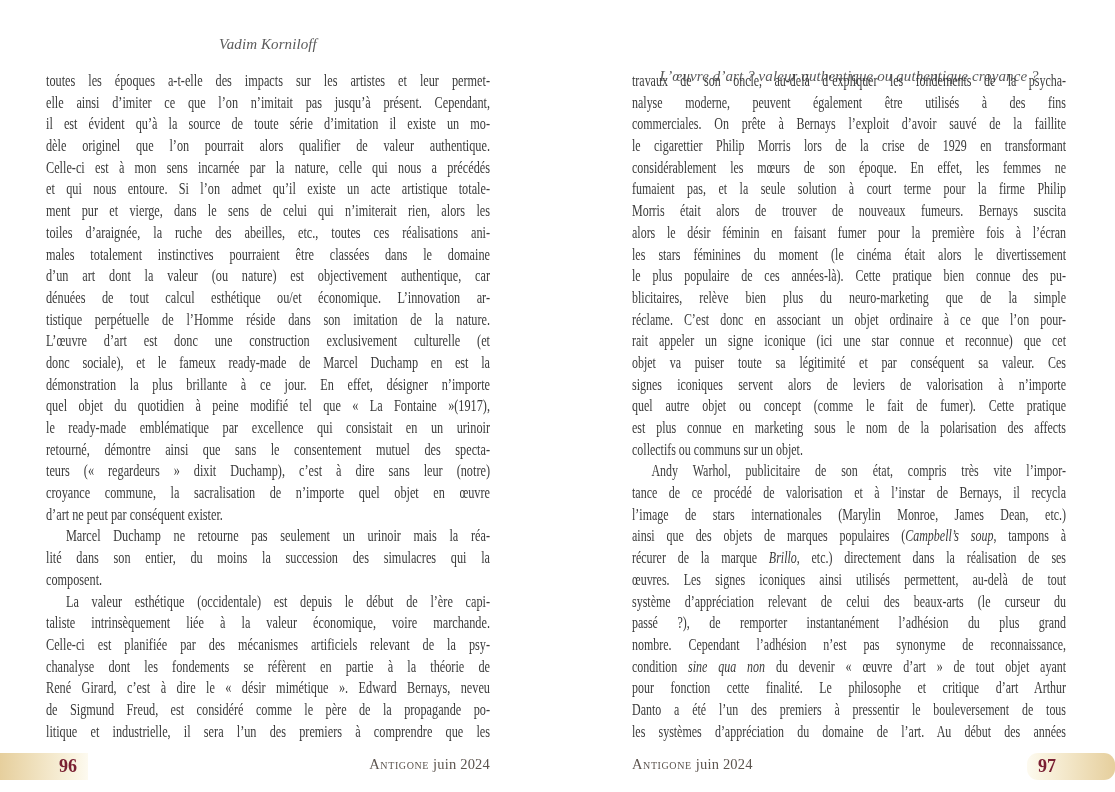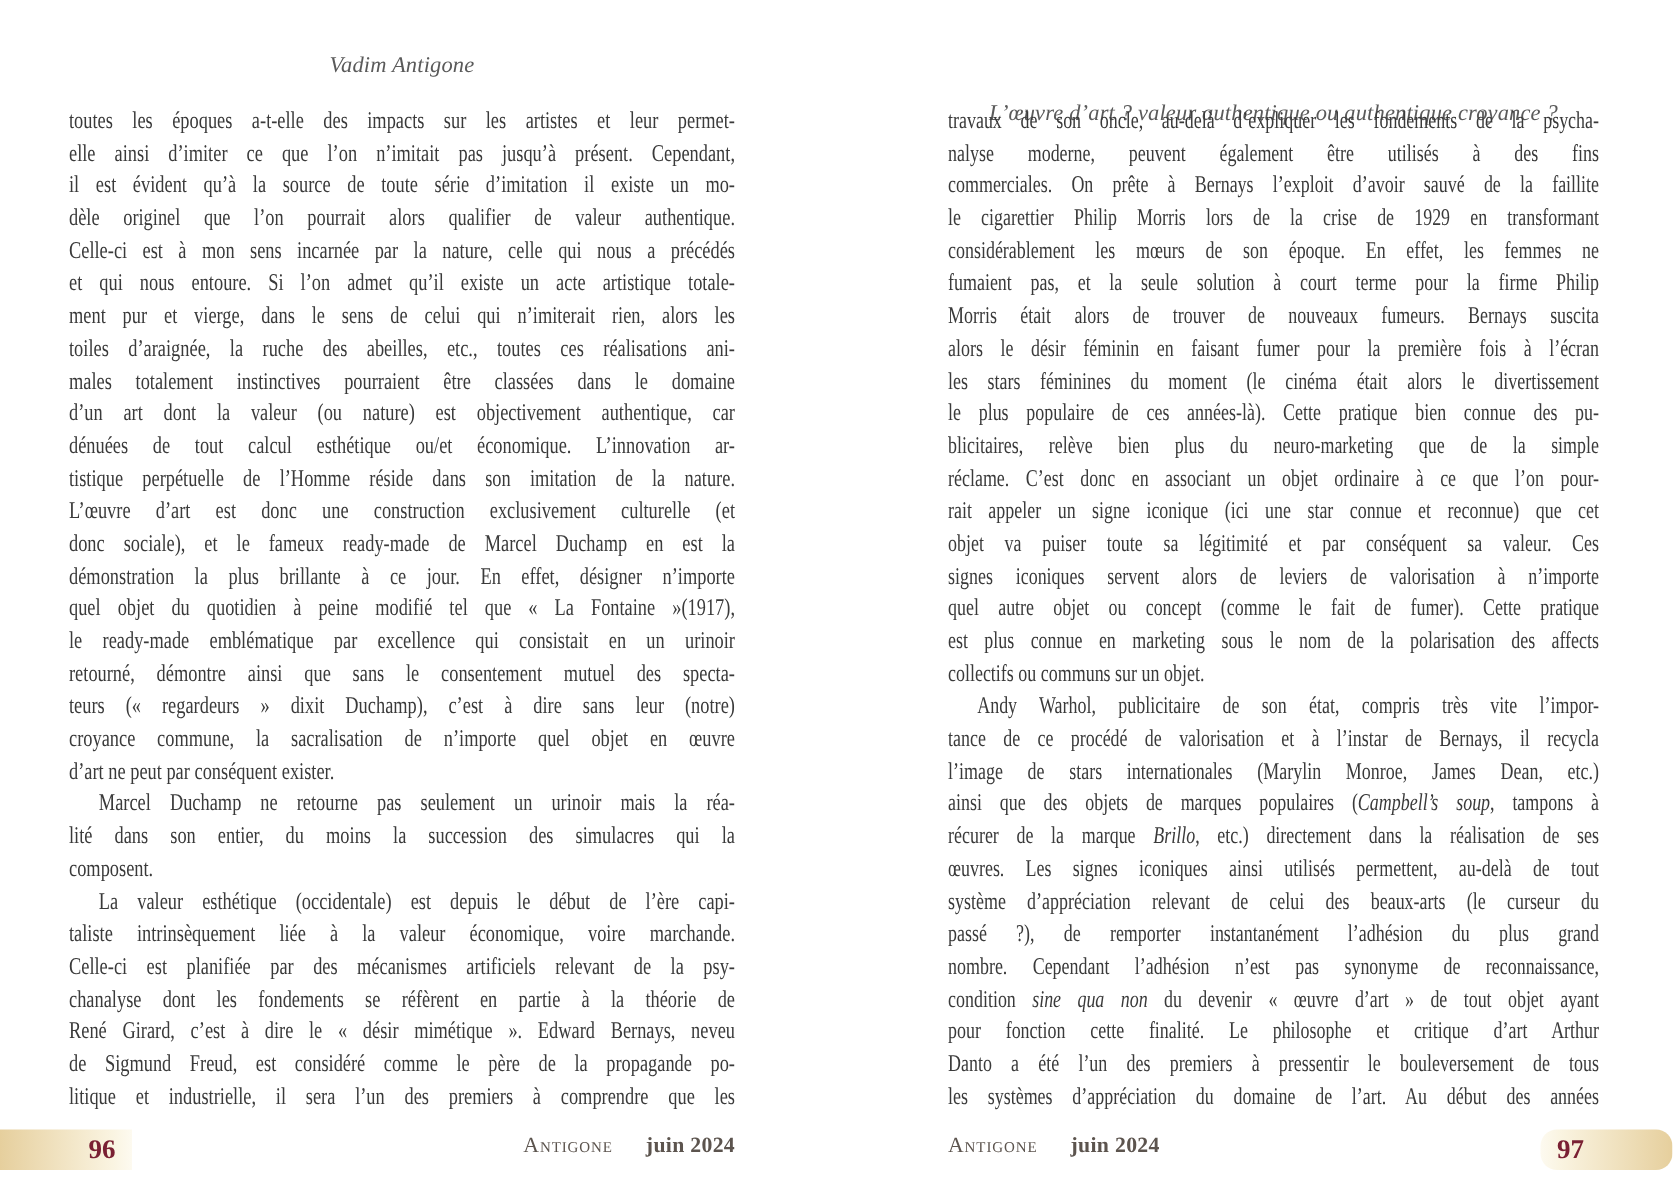--- a/index.html
+++ b/index.html
@@ -55,21 +55,21 @@
 
   .footer-journal{
     position:absolute;top:756px;
     font-size:14.5px;
     color:var(--footer-text);
     letter-spacing:0.2px;
   }
   #journal-left{left:46px;width:444px;text-align:right;}
   #journal-right{left:632px;width:434px;text-align:left;}
   .journal-name{font-variant:small-caps;letter-spacing:0.6px;margin-top:48px;}
-  .journal-issue{margin-left:22px;font-weight:bold;}
+  .journal-issue{margin-left:4px;}
 
   .page-num-box{
     position:absolute;top:753px;height:27px;
     width:88px;
     font-weight:bold;
     font-size:18px;
     line-height:27px;
     color:var(--page-num);
   }
   #pagenum-left{
@@ -84,21 +84,21 @@
     background:linear-gradient(to left, var(--corner-dark), var(--corner-light) 85%, #fdfaf0);
     text-align:left;
     padding-left:11px;
     box-sizing:border-box;
     border-radius:11px;
   }
 </style>
 </head>
 <body>
 
-<div id="header-left" class="running-header">Vadim Antigone</div>
+<div id="header-left" class="running-header">Vadim Korniloff</div>
 
 <div id="header-right" class="running-header">L’œuvre d’art ? valeur authentique ou authentique croyance ?</div>
 
 <div id="body-left" class="page-body">
     <div class="para">
       <div class="line fill"><span>toutes les époques a-t-elle des impacts sur les artistes et leur permet-</span></div>
       <div class="line fill"><span>elle ainsi d’imiter ce que l’on n’imitait pas jusqu’à présent. Cependant,</span></div>
       <div class="line fill"><span>il est évident qu’à la source de toute série d’imitation il existe un mo-</span></div>
       <div class="line fill"><span>dèle originel que l’on pourrait alors qualifier de valeur authentique.</span></div>
       <div class="line fill"><span>Celle-ci est à mon sens incarnée par la nature, celle qui nous a précédés</span></div>

